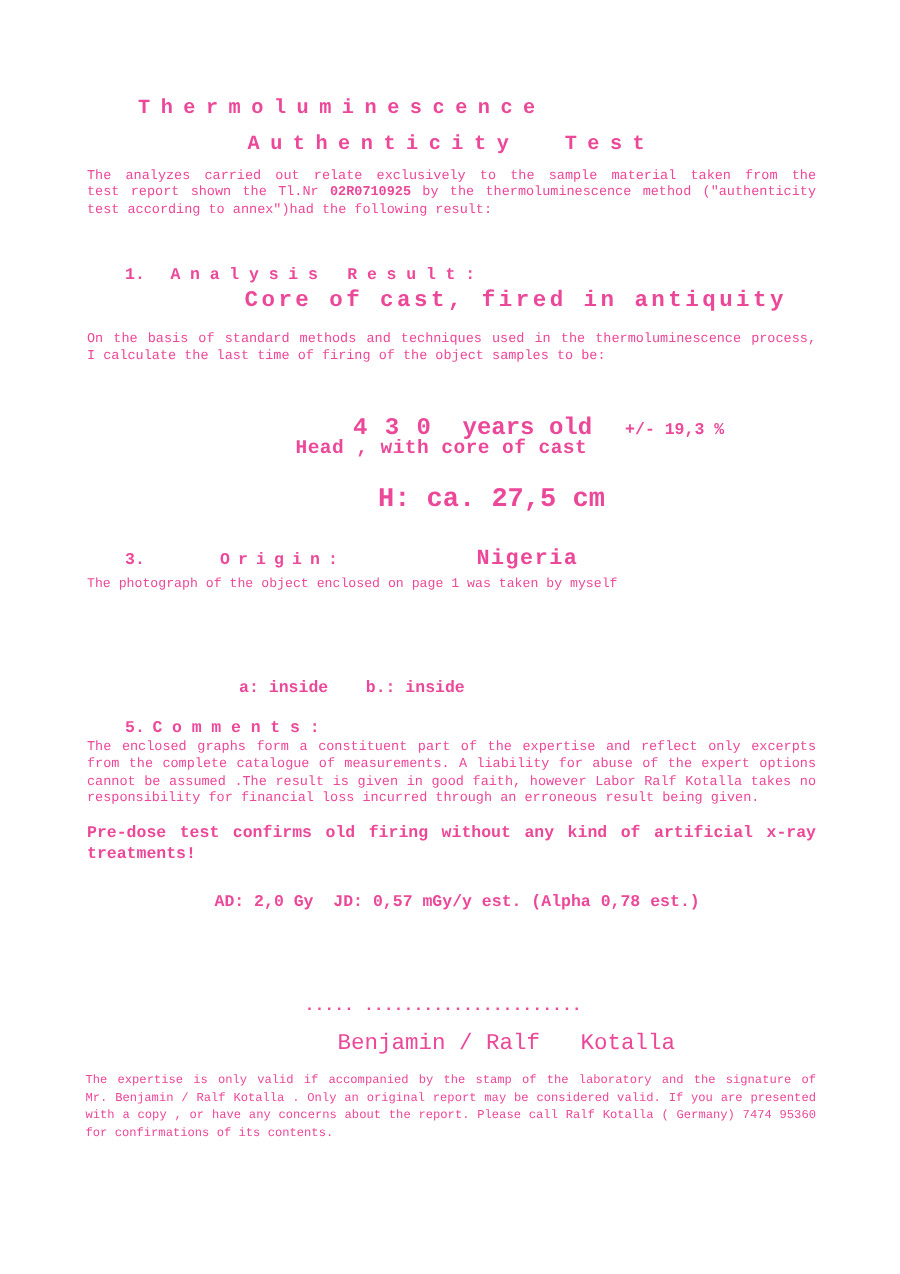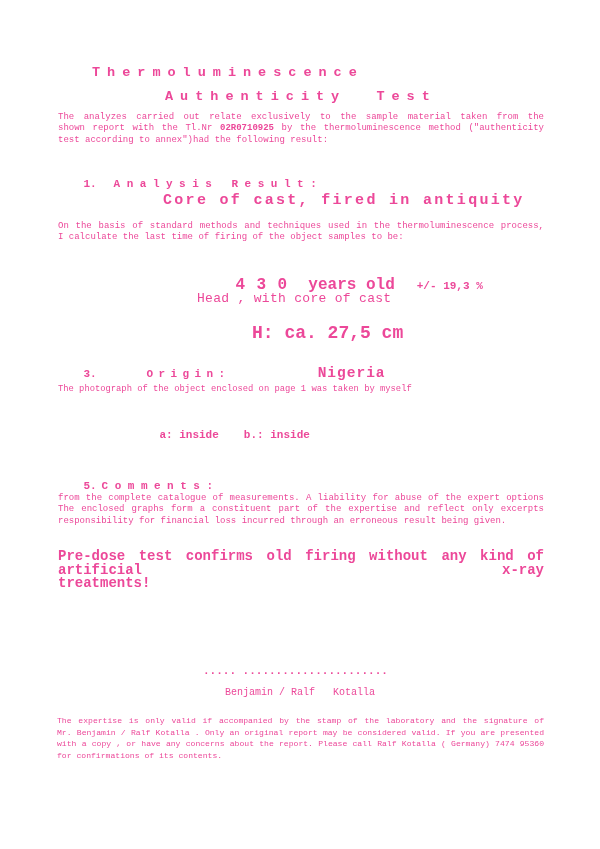--- a/index.html
+++ b/index.html
@@ -20,21 +20,21 @@
   .title-line2 { left:165px; top:90px; font-size:13.5px; font-weight:bold; letter-spacing:7px; }
 
   
   .para { position:absolute; left:58px; width:486px; font-size:9px; line-height:11.3px; }
   .tline { text-align:justify; text-align-last:justify; text-justify:inter-word; }
   .tline-last { text-align-last:left; }
 
   .intro    { top:112px; }
   .basis    { top:221px; }
   .comments { top:493px; }
-  .predose  { top:550px; font-size:14px; font-weight:bold; line-height:13.5px; }
+  .predose  { top:550px; font-size:11px; font-weight:bold; line-height:13.5px; }
 
   
   .hrow { position:absolute; white-space:pre; line-height:1; font-size:11px; font-weight:bold; }
   .h1row { left:57px; top:168px; }
   .h3row { left:57px; top:355px; }
   .h4row { left:57px; top:420px; }
   .h5row { left:57px; top:470px; }
   .hnum-wide  { margin-right:17px; }
   .hnum-mid   { margin-right:12px; }
   .hnum-tight { margin-right:5px;  }
@@ -43,45 +43,45 @@
   .hspaced-46 { letter-spacing:4.6px; }
   .h4suffix { margin-left:18px; letter-spacing:0; white-space:pre; }
   .h3value  { margin-left:87px; font-size:14.5px; letter-spacing:1px; }
 
   
   .result    { left:163px; top:193px; font-size:15px; font-weight:bold; letter-spacing:2.3px; }
   .age       { left:197px; top:261px; font-weight:bold; }
   .age-digits{ font-size:16px; letter-spacing:11.5px; }
   .age-unit  { font-size:16px; }
   .age-tol   { font-size:11px; margin-left:22px; }
-  .objdesc   { left:197px; top:292px; font-size:13px;   font-weight:normal; letter-spacing:0.3px; }
+  .objdesc   { left:197px; top:292px; font-size:13px;   font-weight:bold; letter-spacing:0.3px; }
   .objheight { left:252px; top:324px; font-size:18px; font-weight:bold; }
   .photonote { left:58px;  top:385px; font-size:8.8px; }
-  .samples   { left:133px; top:419px; font-size:11px; font-weight:bold; }
+  .samples   { left:133px; top:443px; font-size:11px; font-weight:bold; }
   .sample-b  { margin-left:25px; }
   .dose      { left:143px; top:597px; font-size:11px; font-weight:bold; }
 
   
   .sigdots { left:203px; top:666px; font-size:11px; font-weight:bold; }
-  .signame { left:225px; top:688px; font-size:10px; }
+  .signame { left:225px; top:688px; font-size:15px; }
 
   
   .footer { top:715px; left:57px; width:487px; font-size:8.1px; line-height:11.5px; }
 </style>
 </head>
 <body>
 
 <div class="page">
 
   <div class="abs title-line1">Thermoluminescence</div>
   <div class="abs title-line2">Authenticity  Test</div>
 
   <div class="para intro">
     <div class="tline">The analyzes carried out relate exclusively to the sample material taken from the</div>
-    <div class="tline"><span>shown report with the Tl.Nr </span><span class="b">02R0710925</span><span> by the thermoluminescence method ("authenticity</span></div>
+    <div class="tline"><span>test report shown the Tl.Nr </span><span class="b">02R0710925</span><span> by the thermoluminescence method ("authenticity</span></div>
     <div class="tline tline-last">test according to annex")had the following result:</div>
   </div>
 
   <div class="hrow h1row">
     <span class="hnum-wide">1.</span><span class="hspaced-65">Analysis Result:</span>
   </div>
   <div class="abs result">Core of cast, fired in antiquity</div>
 
   <div class="para basis">
       <div class="tline">On the basis of standard methods and techniques used in the  thermoluminescence process,</div>
@@ -101,28 +101,30 @@
   <div class="abs photonote">The photograph of the object enclosed on page 1 was taken by myself</div>
 
   <div class="abs samples">
     <span>a: inside</span><span class="sample-b">b.: inside</span>
   </div>
 
   <div class="hrow h5row">
     <span class="hnum-tight">5.</span><span class="hspaced-65">Comments:</span>
   </div>
   <div class="para comments">
+      <div class="tline">The enclosed graphs form a constituent part of the expertise and  reflect only excerpts</div>
       <div class="tline">from the complete catalogue of measurements. A liability for abuse of the expert options</div>
-      <div class="tline">The enclosed graphs form a constituent part of the expertise and  reflect only excerpts</div>
+      <div class="tline">cannot be assumed .The result is given in good faith, however Labor Ralf Kotalla takes no</div>
       <div class="tline tline-last">responsibility for financial loss incurred through an erroneous result being given.</div>
     </div>
   <div class="para predose">
       <div class="tline">Pre-dose test confirms old firing without any kind of artificial x-ray</div>
       <div class="tline tline-last">treatments!</div>
     </div>
+  <div class="abs dose">AD: 2,0 Gy  JD: 0,57 mGy/y est. (Alpha 0,78 est.)</div>
 
   <div class="abs sigdots">..... ......................</div>
   <div class="abs signame">Benjamin / Ralf   Kotalla</div>
 
   <div class="para footer">
       <div class="tline">The expertise is only  valid  if  accompanied  by the stamp of the laboratory and the signature of</div>
       <div class="tline">Mr. Benjamin / Ralf Kotalla . Only an original report may be considered valid. If you are presented</div>
       <div class="tline">with a copy , or have any concerns about the report. Please call Ralf Kotalla  ( Germany) 7474 95360</div>
       <div class="tline tline-last">for confirmations of its contents.</div>
     </div>

